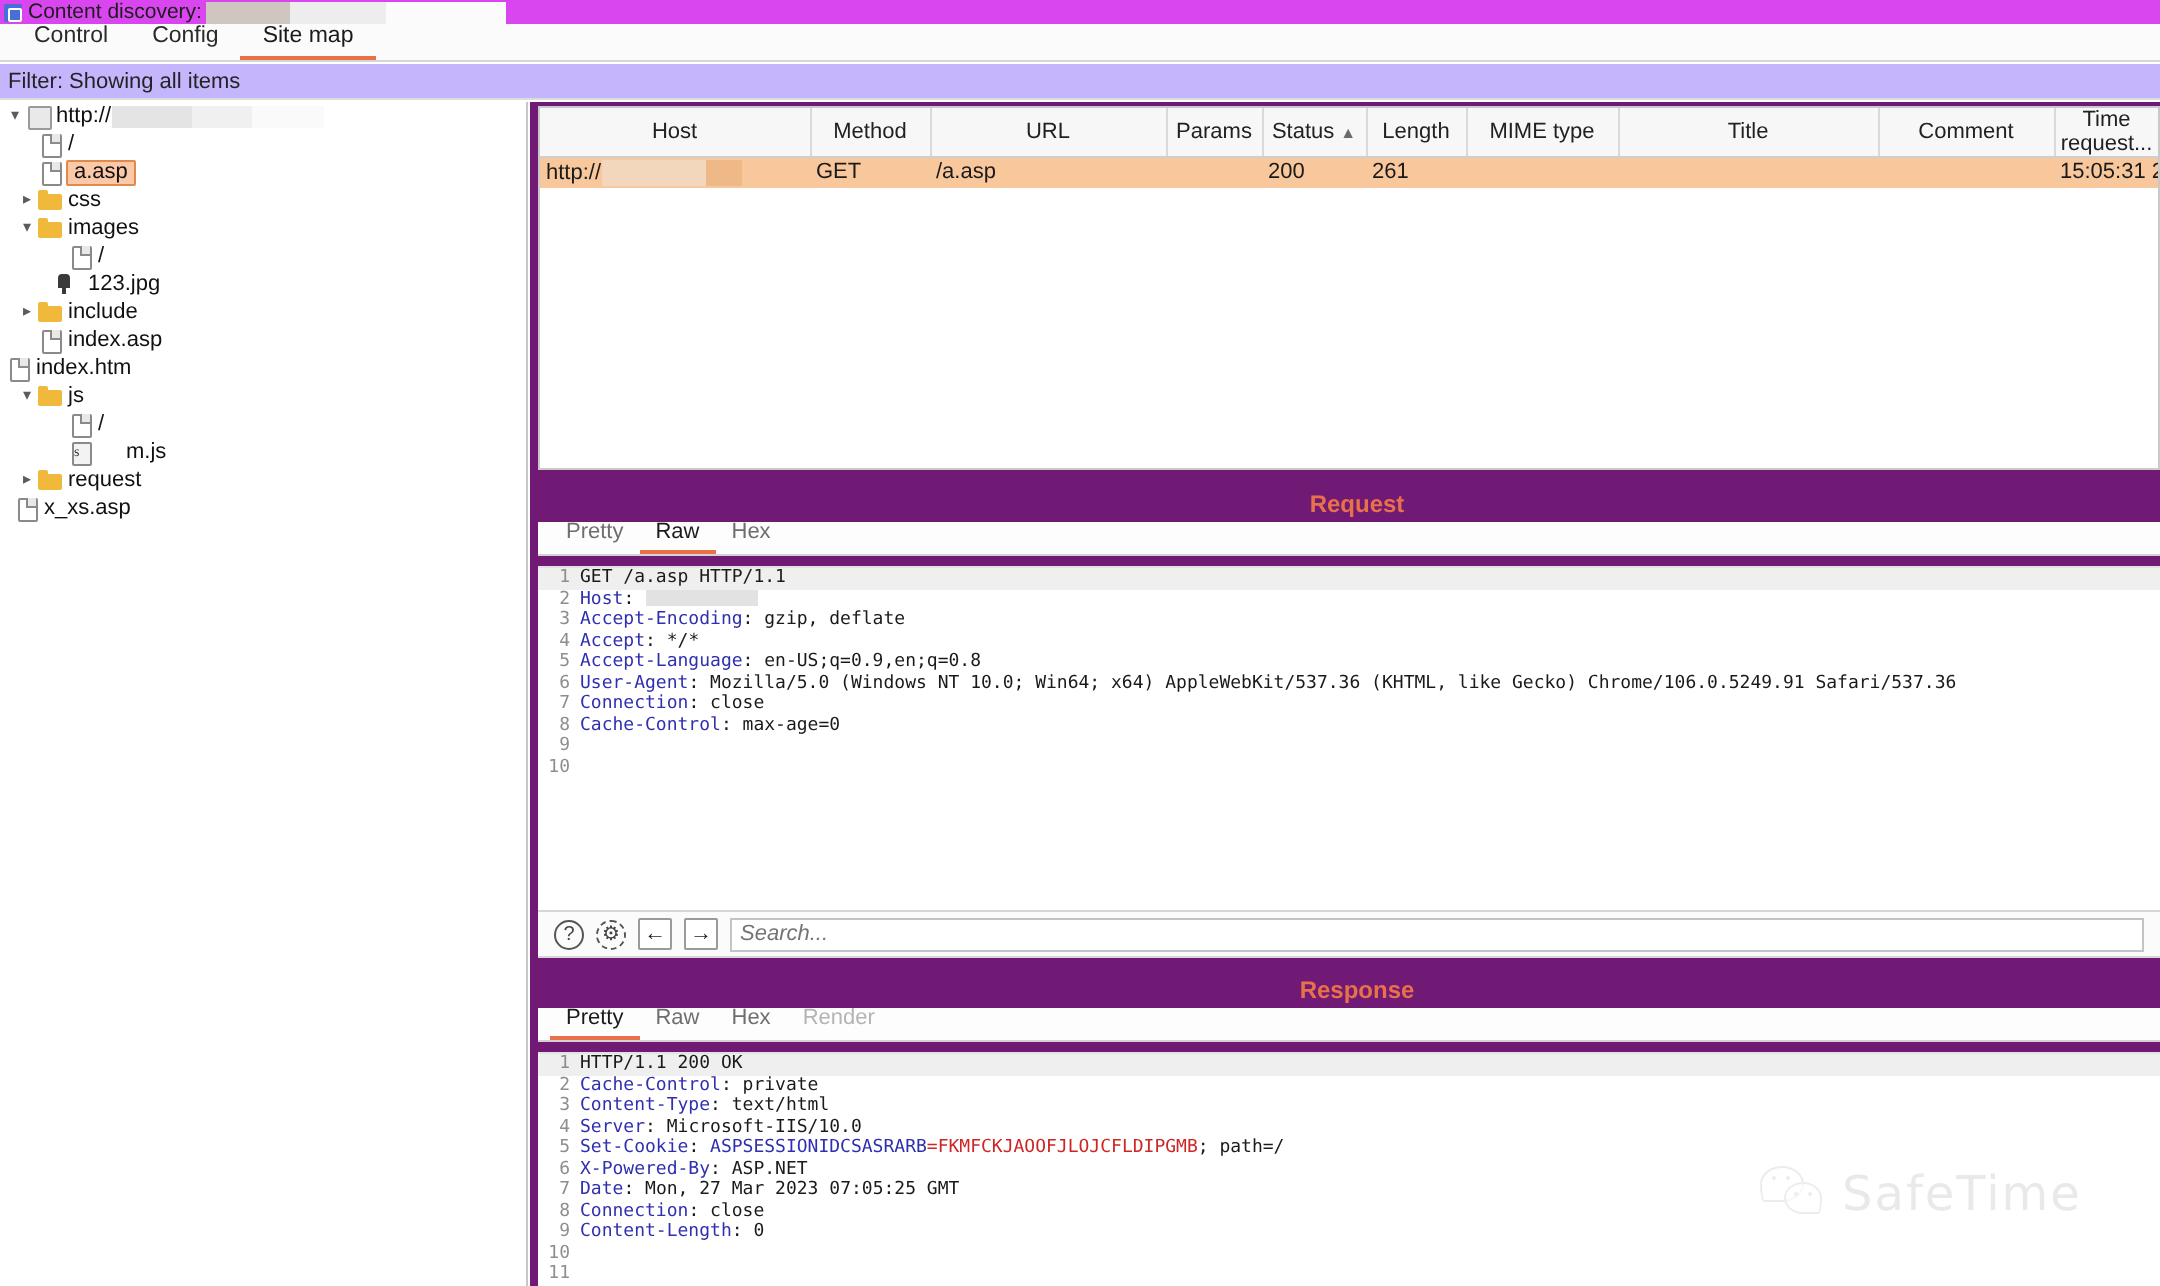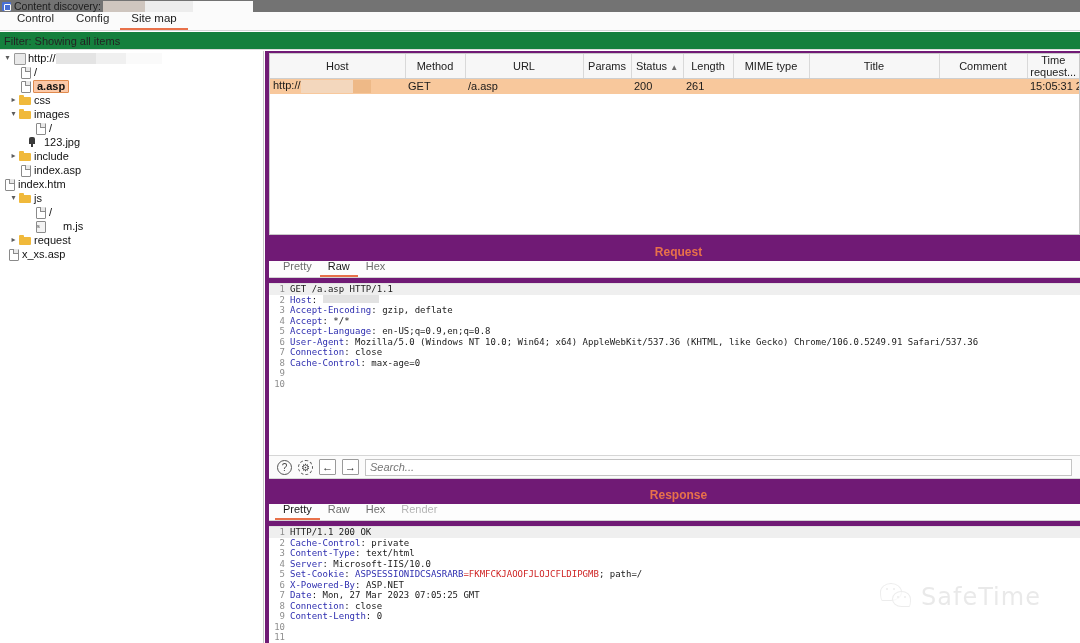--- a/index.html
+++ b/index.html
@@ -10,21 +10,21 @@
     font-family: "Liberation Sans", sans-serif;
     font-size: 11px;
     color: #1a1a1a;
     overflow: hidden;
   }
   #app { position: relative; width: 1080px; height: 643px; background:#fff; }
 
   
   .titlebar {
     position:absolute; left:0; top:0; width:1080px; height:12px;
-    background:#737373; display:flex; align-items:center; overflow:hidden;
+    background:#d946ef; display:flex; align-items:center; overflow:hidden;
   }
   .titlebar .tb-icon {
     width:9px; height:9px; margin-left:2px; margin-right:3px;
     background:#4a6fd4; border-radius:1px; position:relative; flex:0 0 auto;
   }
   .titlebar .tb-icon:after{
     content:""; position:absolute; left:2px; top:2px; width:5px; height:5px;
     border:1px solid #fff; border-radius:1px;
   }
   .titlebar .tb-title {
@@ -42,38 +42,38 @@
   }
   .toptab {
     padding:0 11px 2px 11px; font-size:11.5px; color:#2b2b2b;
     line-height:16px; cursor:default; border-bottom:2px solid transparent;text-align:center;
   }
   .toptab.active { border-bottom:2px solid #e8714a; color:#1a1a1a; }
 
   
   .filterbar {
     position:absolute; left:0; top:32px; width:1080px; height:18px;
-    background:#15803d; border-bottom:1px solid #dcdcdc;
+    background:#c4b5fd; border-bottom:1px solid #dcdcdc;
     display:flex; align-items:center; padding-left:4px;
     font-size:11px; color:#232323;
   }
 
   
   .treepane {
     position:absolute; left:0; top:51px; width:264px; height:592px;
     background:#ffffff; border-right:1px solid #c8c8c8; overflow:hidden;
   }
   .tnode { height:14px; display:flex; align-items:center; white-space:nowrap; cursor:default;}
   .tnode .twist {
     width:11px; flex:0 0 11px; text-align:center; color:#5c5c5c; font-size:8px; line-height:14px;
   }
   .tnode .tlabel { font-size:11px; color:#111; margin-left:2px; }
   .tnode .tlabel.sel {
     background:#fbc9a8; border:1px solid #e08a4e; padding:0 3px; margin-left:1px;
-    border-radius:1px; line-height:11px;font-weight:bold;
+    border-radius:1px; line-height:11px;
   }
   
   .ic { width:12px; height:12px; flex:0 0 12px; position:relative; margin-right:1px;}
   .ic-folder:before{
     content:""; position:absolute; left:0; top:3px; width:12px; height:8px;
     background:#f0b93b; border-radius:1px 1px 1px 1px;
   }
   .ic-folder:after{
     content:""; position:absolute; left:0; top:1px; width:5px; height:3px;
     background:#f0b93b; border-radius:1px;

